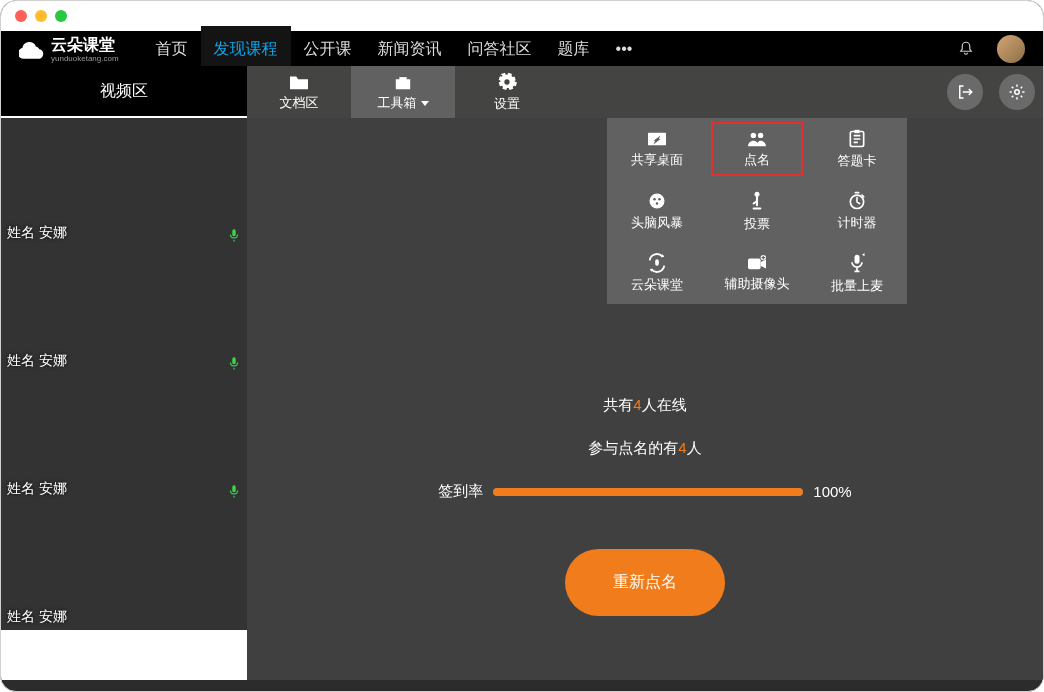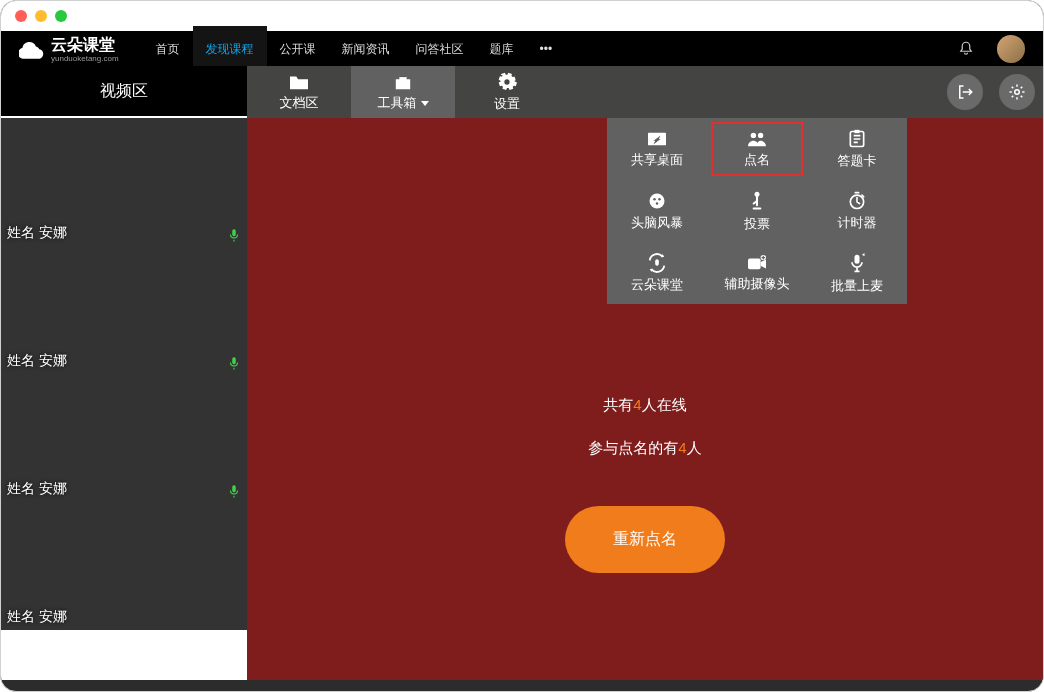--- a/index.html
+++ b/index.html
@@ -9,21 +9,21 @@
   .dot { width: 12px; height: 12px; border-radius: 50%; }
   .dot.red { background: #ff5f57; }
   .dot.yellow { background: #febc2e; }
   .dot.green { background: #28c840; }
 
   .topnav { height: 35px; background: #000; display: flex; align-items: center; color: #fff; padding: 0 18px; gap: 0; }
   .logo { display: flex; align-items: center; gap: 6px; margin-right: 24px; }
   .logo-icon { width: 26px; height: 26px; }
   .logo-text { font-size: 16px; font-weight: 600; }
   .logo-sub { font-size: 8px; color: #999; display:block; margin-top:-2px;}
-  .navitem { font-size: 12px; color: #ddd; padding: 0 13px; height: 46px; line-height: 46px; cursor: pointer; }
+  .navitem { font-size: 16px; color: #ddd; padding: 0 13px; height: 46px; line-height: 46px; cursor: pointer; }
   .navitem.active { background: #141414; color: #0ea5e9; }
   .navspacer { flex: 1; }
   .navright { display: flex; align-items: center; gap: 22px; }
   .bell-icon { width: 18px; height: 18px; }
   .avatar { width: 28px; height: 28px; border-radius: 50%; background: linear-gradient(135deg, #d4a574, #8b6f47); overflow:hidden;}
 
   .body { display: flex; height: calc(100% - 76px); }
 
   
   .sidebar { width: 246px; background: #000; display: flex; flex-direction: column; }
@@ -35,21 +35,21 @@
   .vtile .img { position:absolute; inset:0; background:#333; }
   .vtile .label { position: absolute; left: 6px; bottom: 4px; font-size: 14px; text-shadow: 0 0 4px #000; }
   .vtile .mic { position: absolute; right: 6px; bottom: 4px; width: 14px; height: 14px; }
   .vtile.blank { background:#fff; }
   .img1 { background: linear-gradient(120deg,#6b5a45 20%,#c9b89a 60%,#2a2a2a); }
   .img2 { background: linear-gradient(#2a2a2a 50%, #b0a890 50%); }
   .img3 { background: radial-gradient(circle at 50% 35%, #dbb794 0 22%, #7a5a3a 22% 28%, transparent 28%), #d8d0c4; }
   .img4 { background: linear-gradient(#3a3a3a 40%, #1a1a1a 40% 55%, #4a3a2a 55%); }
 
   
-  .main { flex: 1; background: #7f1d1d; display: flex; flex-direction: column; position: relative; }
+  .main { flex: 1; background: #404040; display: flex; flex-direction: column; position: relative; }
   .toolbar { height: 52px; background: #444442; display: flex; align-items: stretch; }
   .toolbtn { width: 100px; color: #fff; display: flex; flex-direction: column; align-items: center; justify-content: center; gap: 3px; font-size: 13px; cursor: pointer; }
   .toolbtn.wide { width: 104px; }
   .toolbtn.active { background: #616161; }
   .toolspacer { flex: 1; }
   .roundbtn { width: 36px; height: 36px; border-radius: 50%; background: #6a6a6a; display: flex; align-items: center; justify-content: center; margin: 8px 8px; cursor: pointer; }
   .toolbtn .caret { display:inline-block; margin-left:4px; border-top:5px solid #fff; border-left:4px solid transparent; border-right:4px solid transparent; vertical-align:middle;}
 
   
   .dropdown { position: absolute; left: 360px; top: 52px; background: #616161; display: grid; grid-template-columns: repeat(3, 100px); grid-auto-rows: 62px; z-index: 5; }
@@ -248,17 +248,24 @@
         </div>
       </div>
 
       <div class="stats">
         <div class="statline">
           <span>共有</span><span class="accent">4</span><span>人在线</span>
         </div>
         <div class="statline">
           <span>参与点名的有</span><span class="accent">4</span><span>人</span>
         </div>
+        <div class="progressrow">
+          <span>签到率</span>
+          <div class="progressbar">
+            <div class="progressfill" style="width:100%"></div>
+          </div>
+          <span>100%</span>
+        </div>
         <button class="orangebtn">重新点名</button>
       </div>
     </div>
   </div>
 </div>
 
 </body></html>

